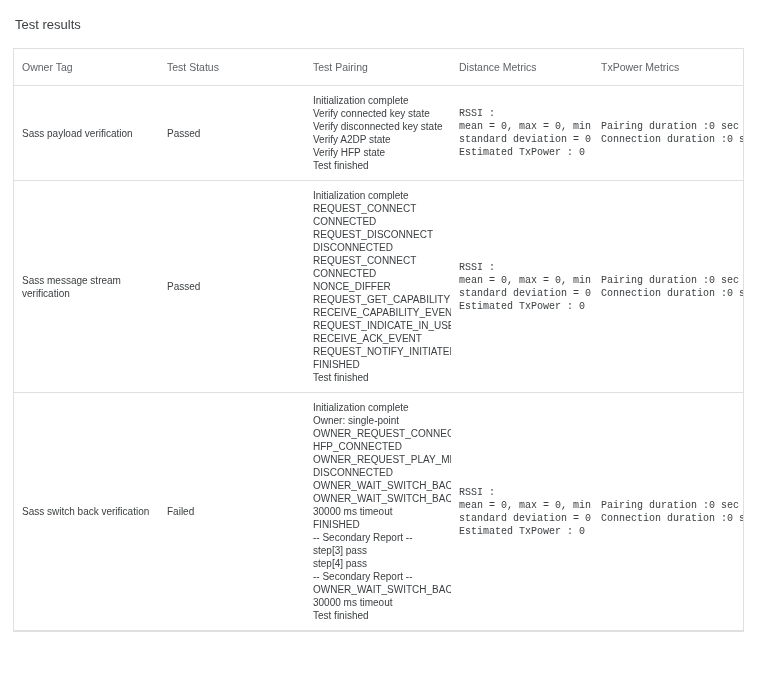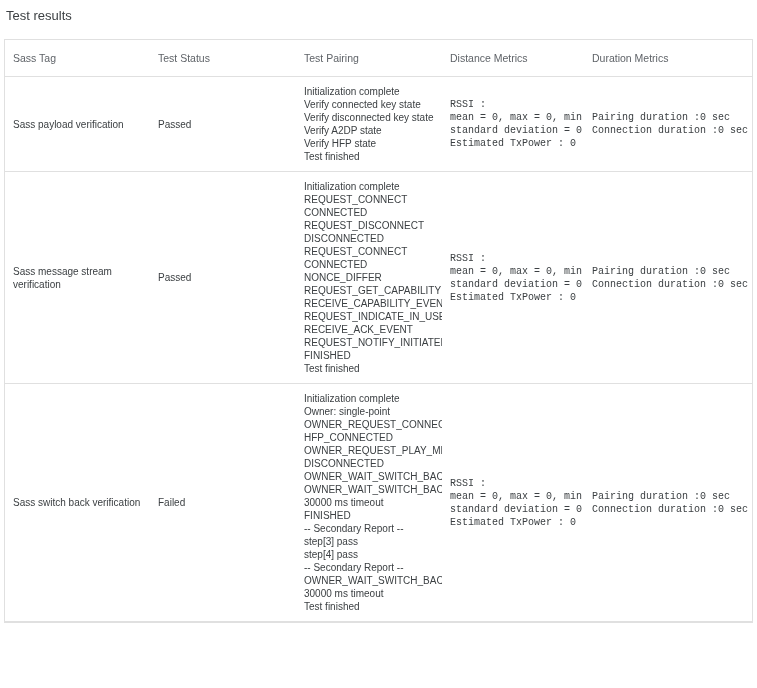--- a/index.html
+++ b/index.html
@@ -2,21 +2,21 @@
 <html style="--text: #3c4043; --header-text: #5f6368; --border: #e0e0e0; --icon-enabled: #202124; --icon-disabled: #c7c7c7;"><head>
 <meta charset="utf-8">
 <style>
   * { box-sizing: border-box; margin: 0; padding: 0; }
   html, body { background: #ffffff; }
   body {
     width: 757px; height: 688px; overflow: hidden;
     font-family: "Liberation Sans", sans-serif;
     color: var(--text, #3c4043);
   }
-  .page { padding: 4px; }
+  .page { padding: 13px; }
   .page-title {
     font-size: 13px; font-weight: 400; color: var(--text, #3c4043);
     margin: 4px 0 16px 2px;
   }
   .card { border: 1px solid var(--border, #e0e0e0); background: #fff; }
   table { border-collapse: collapse; table-layout: fixed; width: 100%; }
   col.c1 { width: 145px; }
   col.c2 { width: 146px; }
   col.c3 { width: 146px; }
   col.c4 { width: 142px; }
@@ -59,25 +59,25 @@
     <table>
       <colgroup>
         <col class="c1">
           <col class="c2">
           <col class="c3">
           <col class="c4">
           <col class="c5">
       </colgroup>
       <thead>
         <tr>
-          <th>Sass Tag</th>
+          <th>Owner Tag</th>
           <th>Test Status</th>
           <th>Test Pairing</th>
           <th>Distance Metrics</th>
-          <th>Duration Metrics</th>
+          <th>TxPower Metrics</th>
         </tr>
       </thead>
       <tbody>
         <tr>
           <td>Sass payload verification</td>
           <td>Passed</td>
           <td class="wrap-lines">Initialization complete
 Verify connected key state
 Verify disconnected key state
 Verify A2DP state

